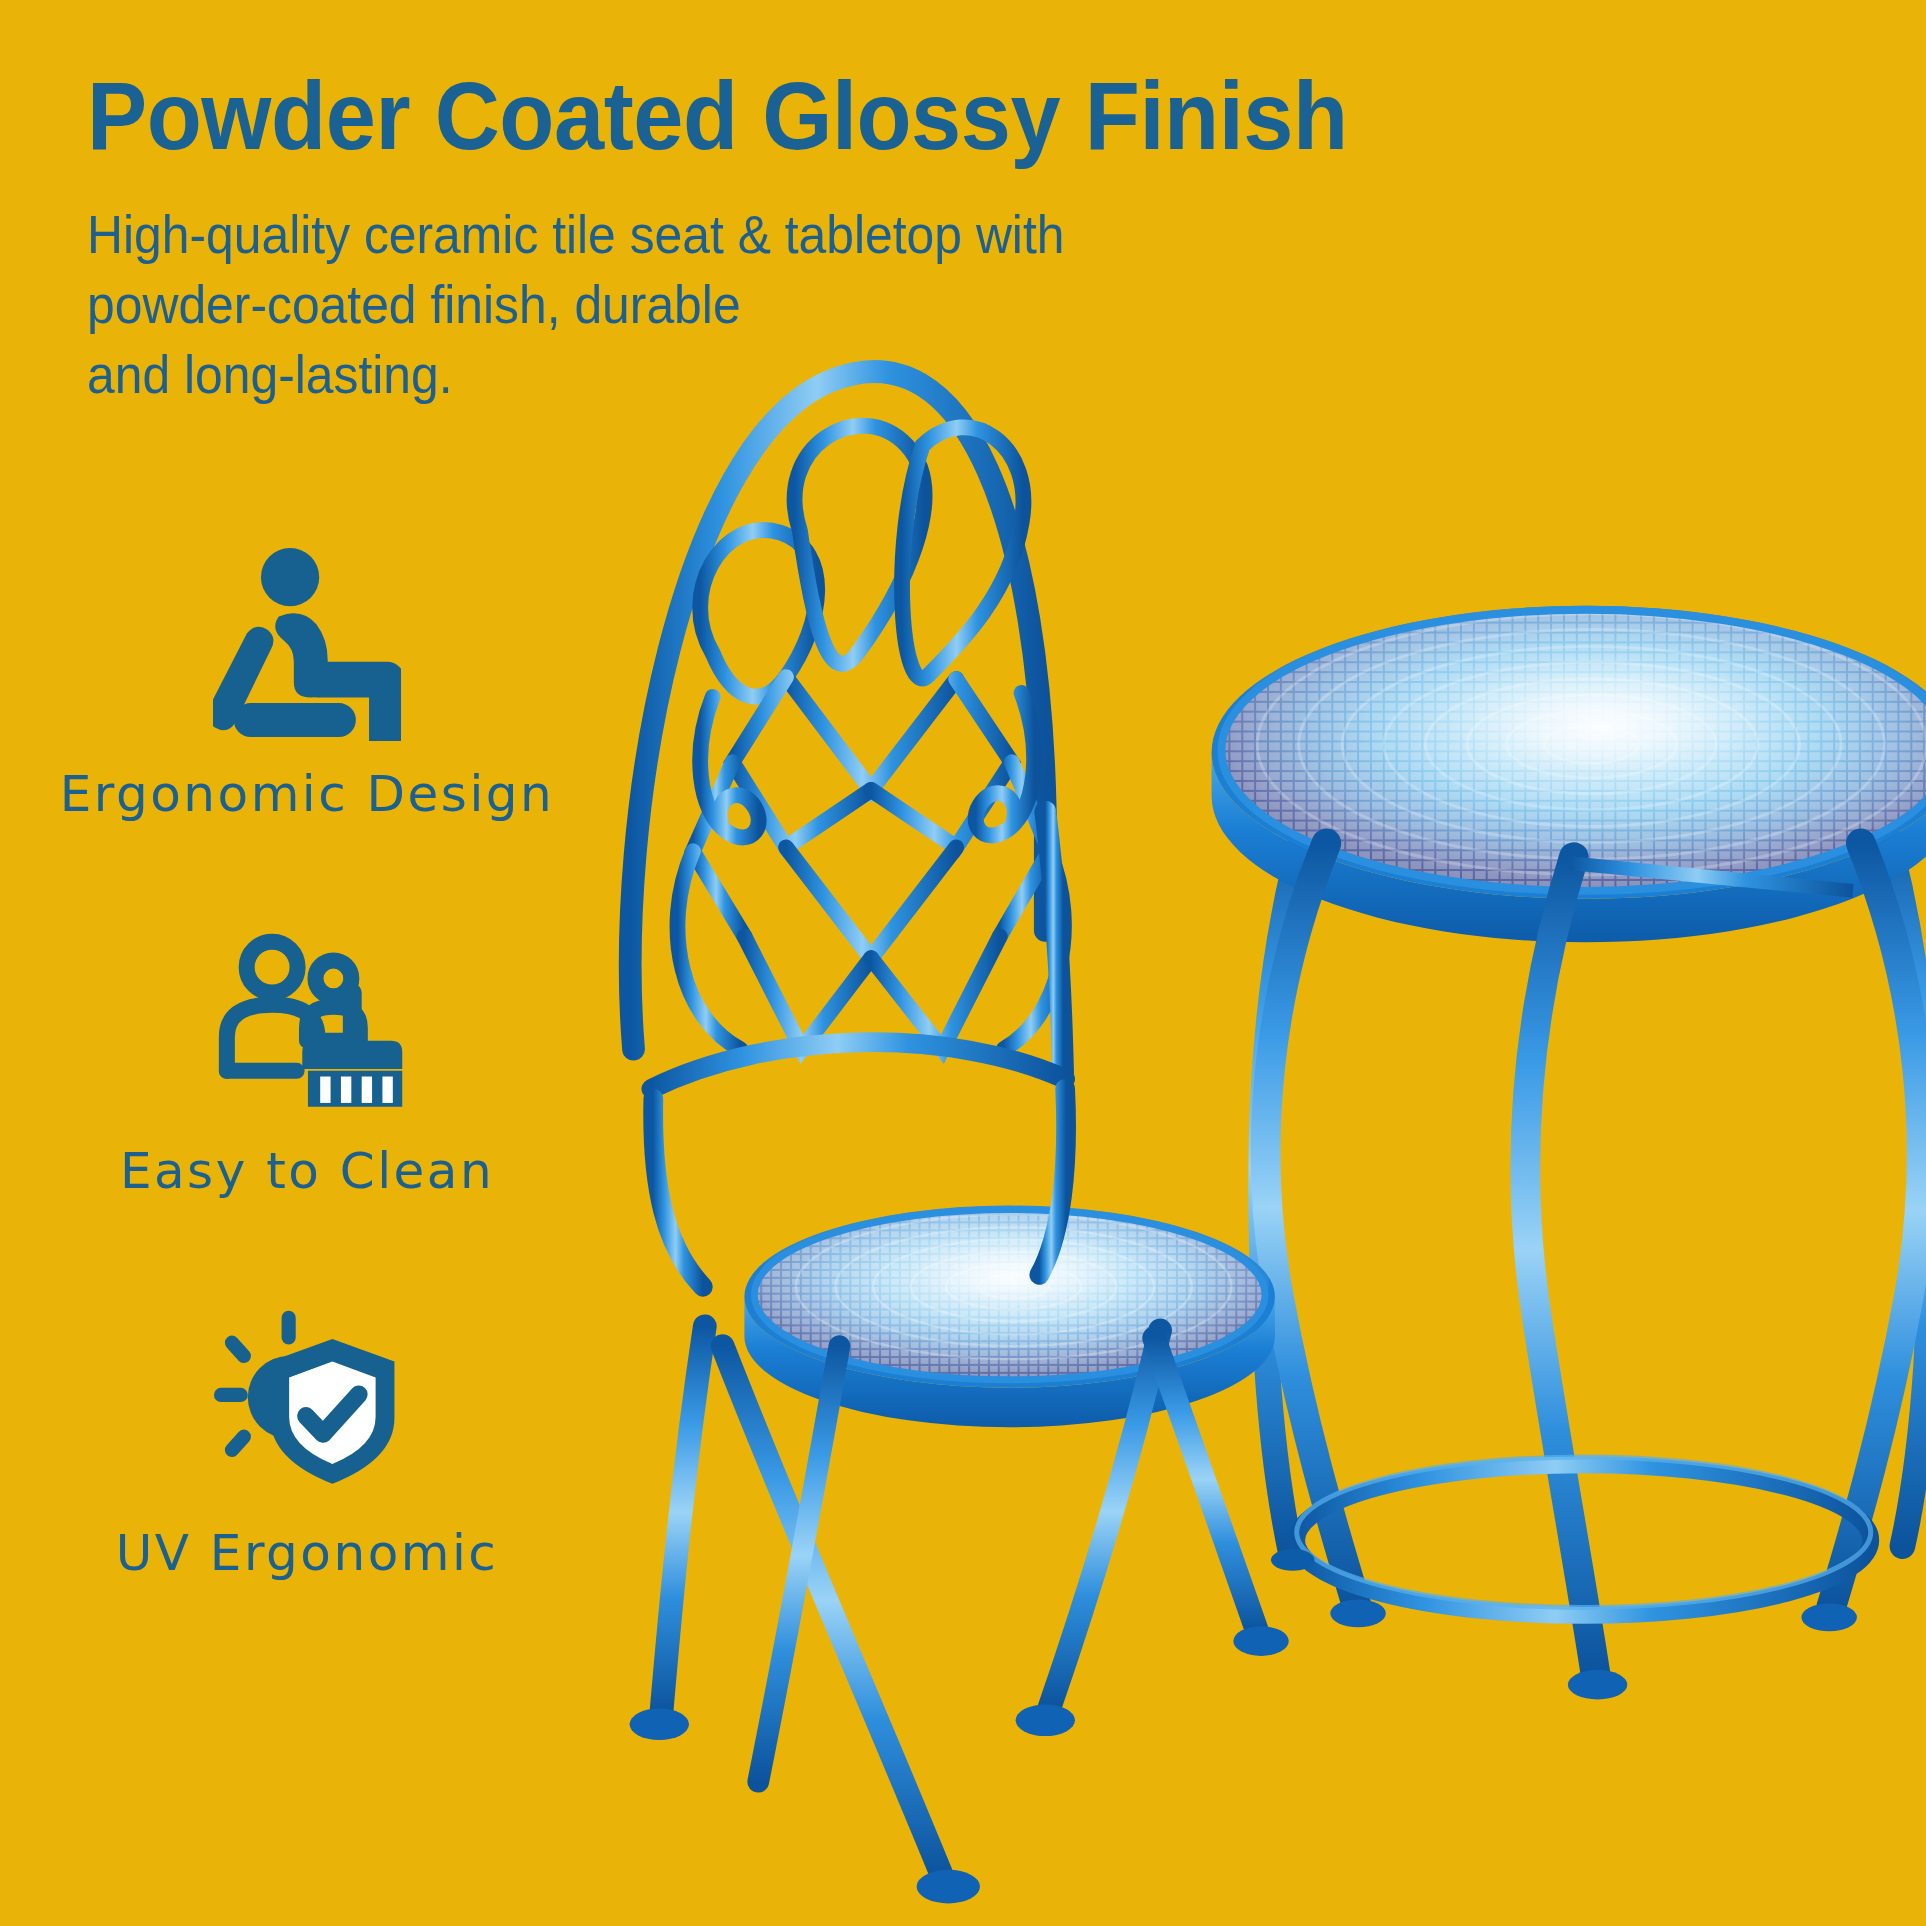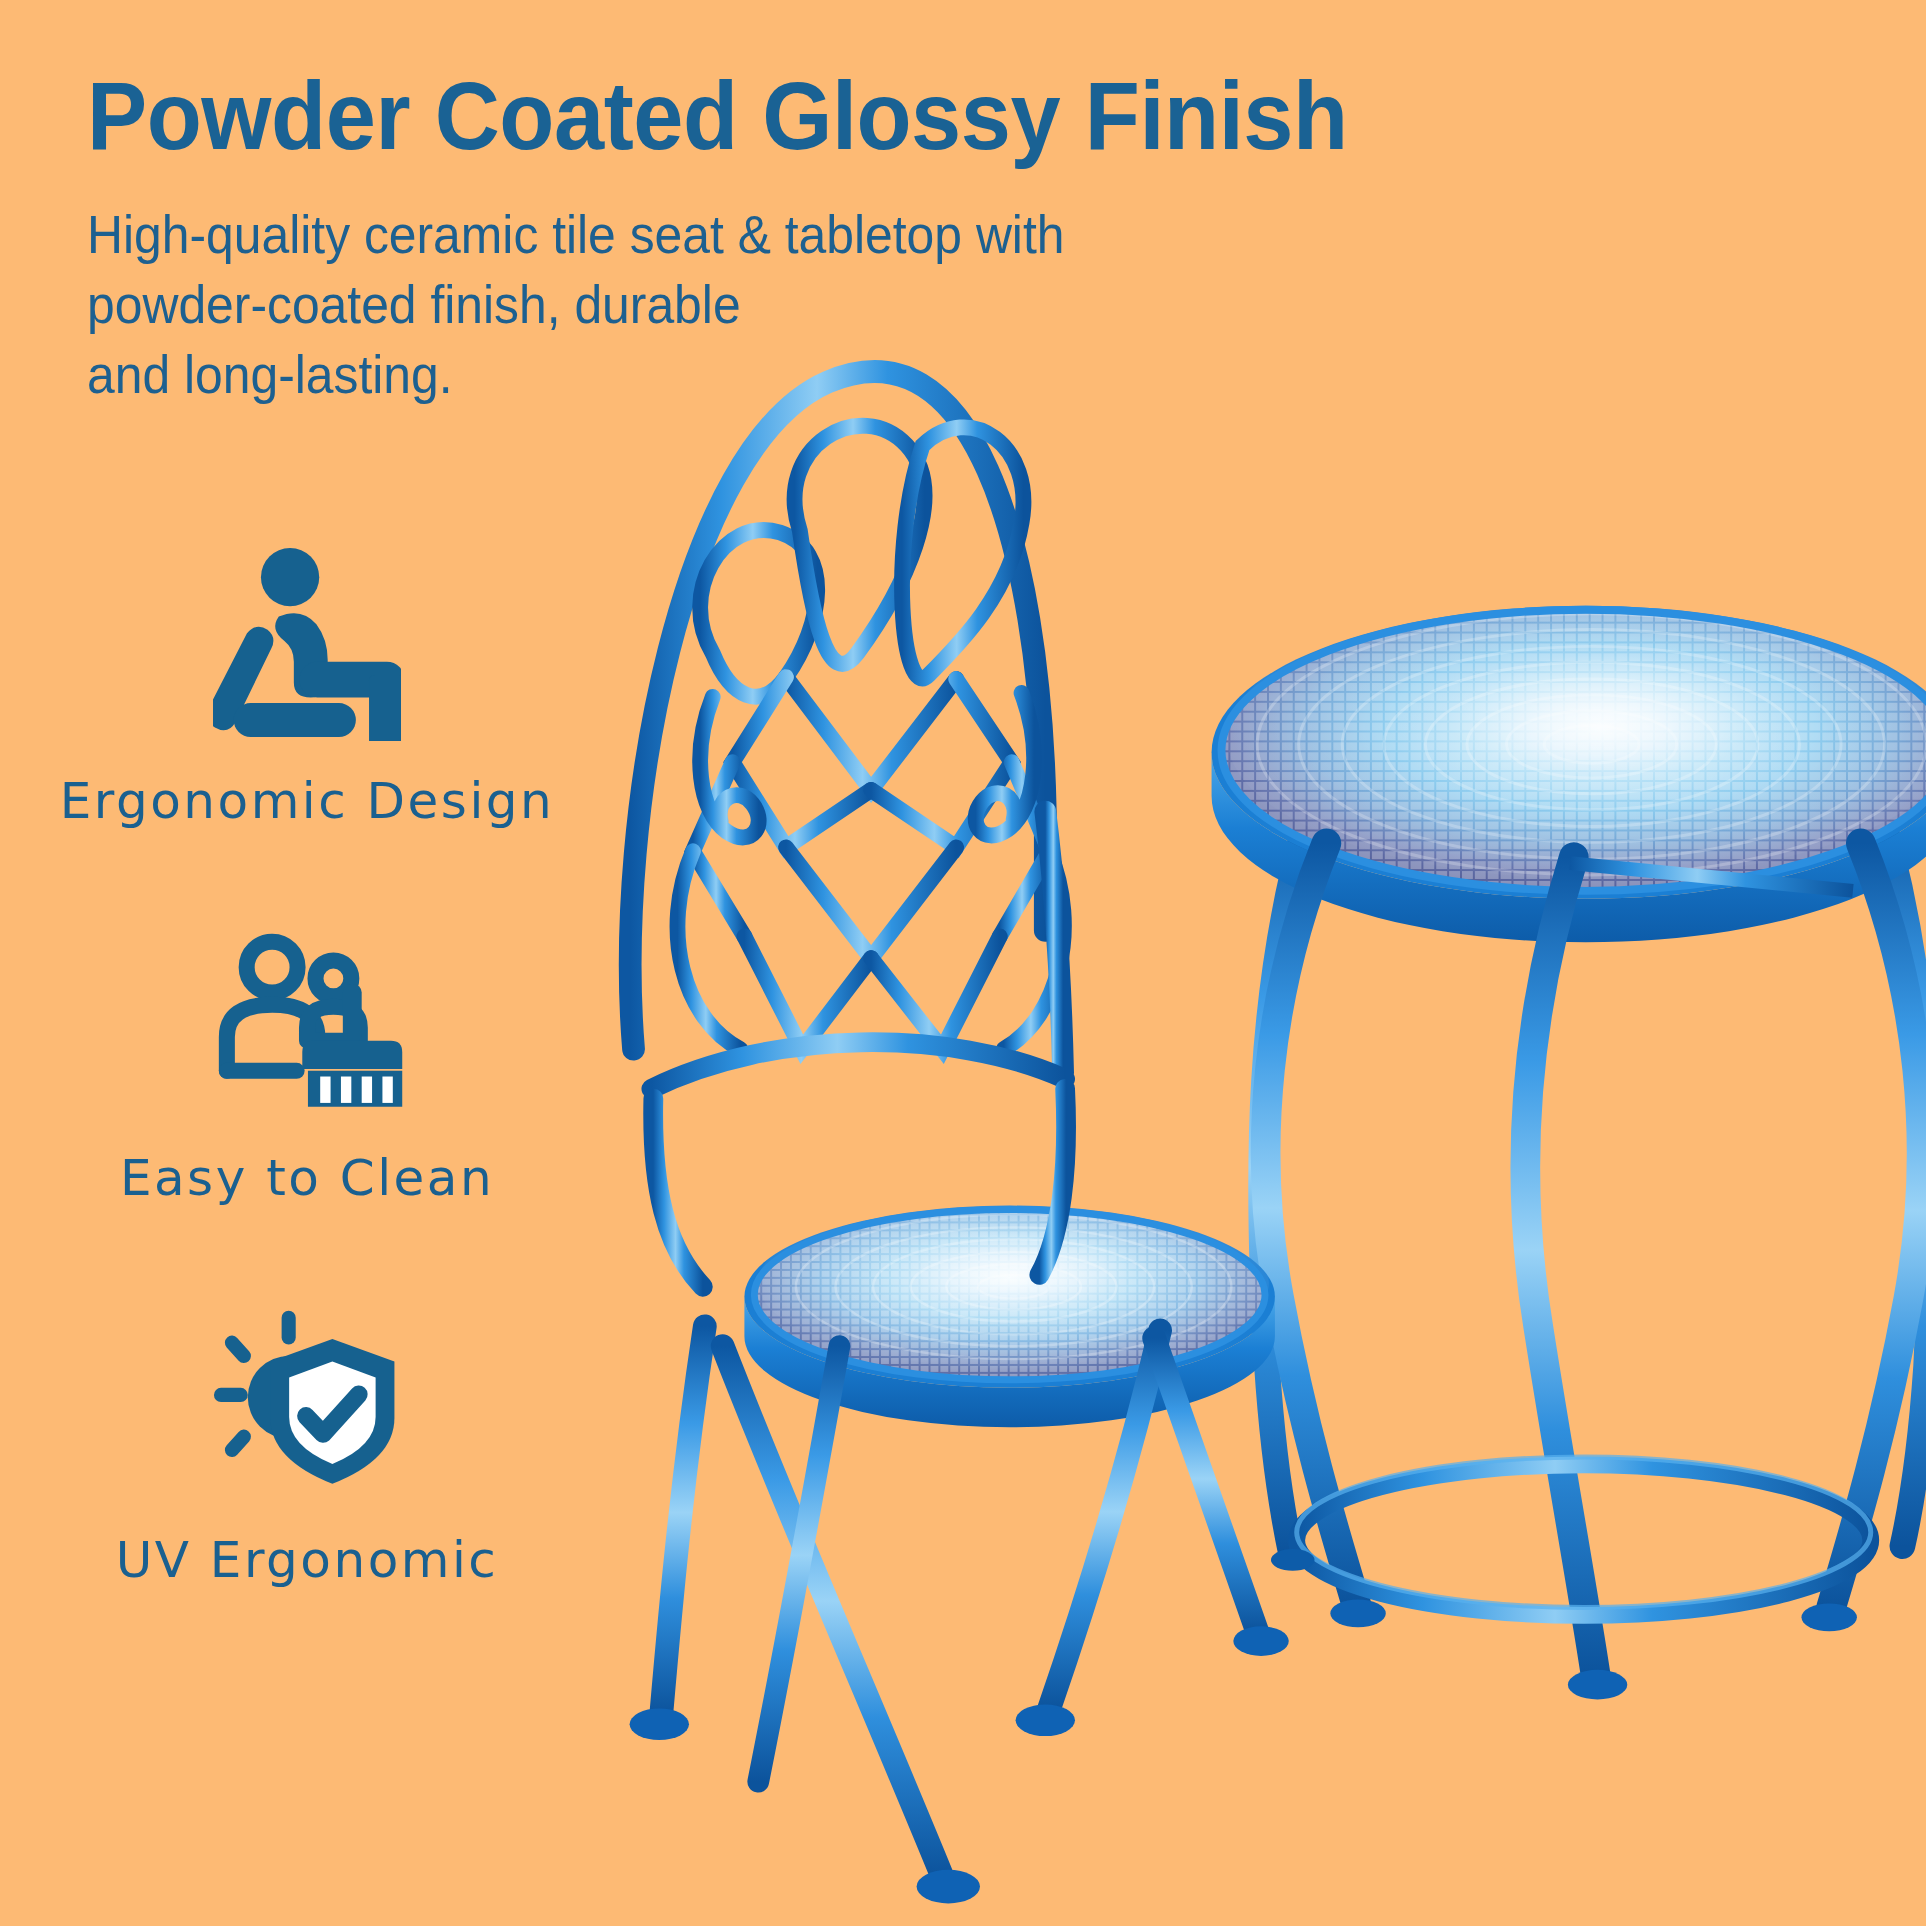--- a/index.html
+++ b/index.html
@@ -3,21 +3,21 @@
 <meta charset="utf-8">
 <style>
   html,body{margin:0;padding:0;}
   body{
     width:1927px;height:1927px;
     background:#ffffff;
     font-family:"Liberation Sans", sans-serif;
     overflow:hidden;
     position:relative;
   }
-  .stage{position:absolute;inset:0;background:#fdba74;}
+  .stage{position:absolute;inset:0;background:#eab308;}
 
   
   .header{position:absolute;left:87px;top:67px;width:1544px;}
   .title{
     font-family:"Liberation Sans", sans-serif;
     font-weight:bold;
     font-size:97px;
     line-height:1.02;
     letter-spacing:-0.5px;
     color:#1a6294;
@@ -46,21 +46,21 @@
     flex-direction:column;
     align-items:center;
     justify-content:flex-start;
   }
   .feature .ficon{
     width:198px;height:198px;
     display:flex;align-items:center;justify-content:center;
   }
   .feature .ficon svg{display:block;}
   .flabel{
-    margin-top:31px;
+    margin-top:24px;
     font-family:"DejaVu Sans", sans-serif;
     font-size:50px;
     letter-spacing:2.5px;
     color:#1a6090;
     white-space:nowrap;
     text-align:center;
   }
   .f1 .ficon{width:188px;height:198px;}
   .f2{margin-top:50px;}
   .f3{margin-top:55px;}

